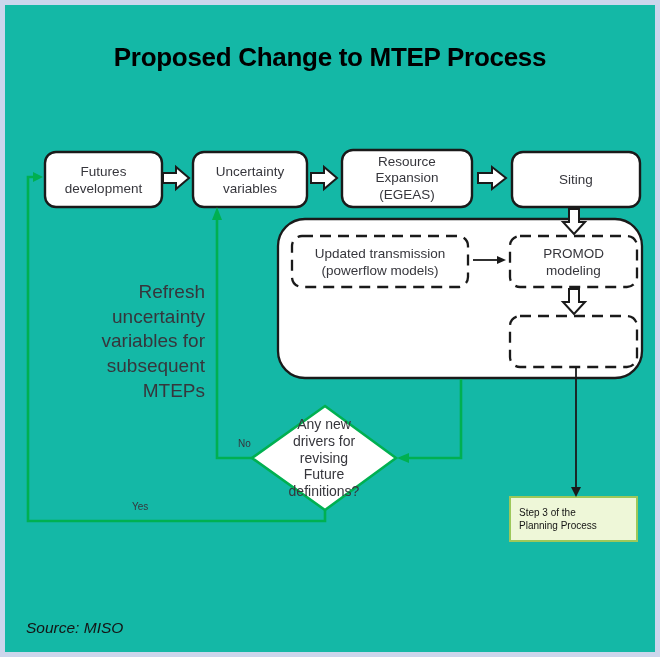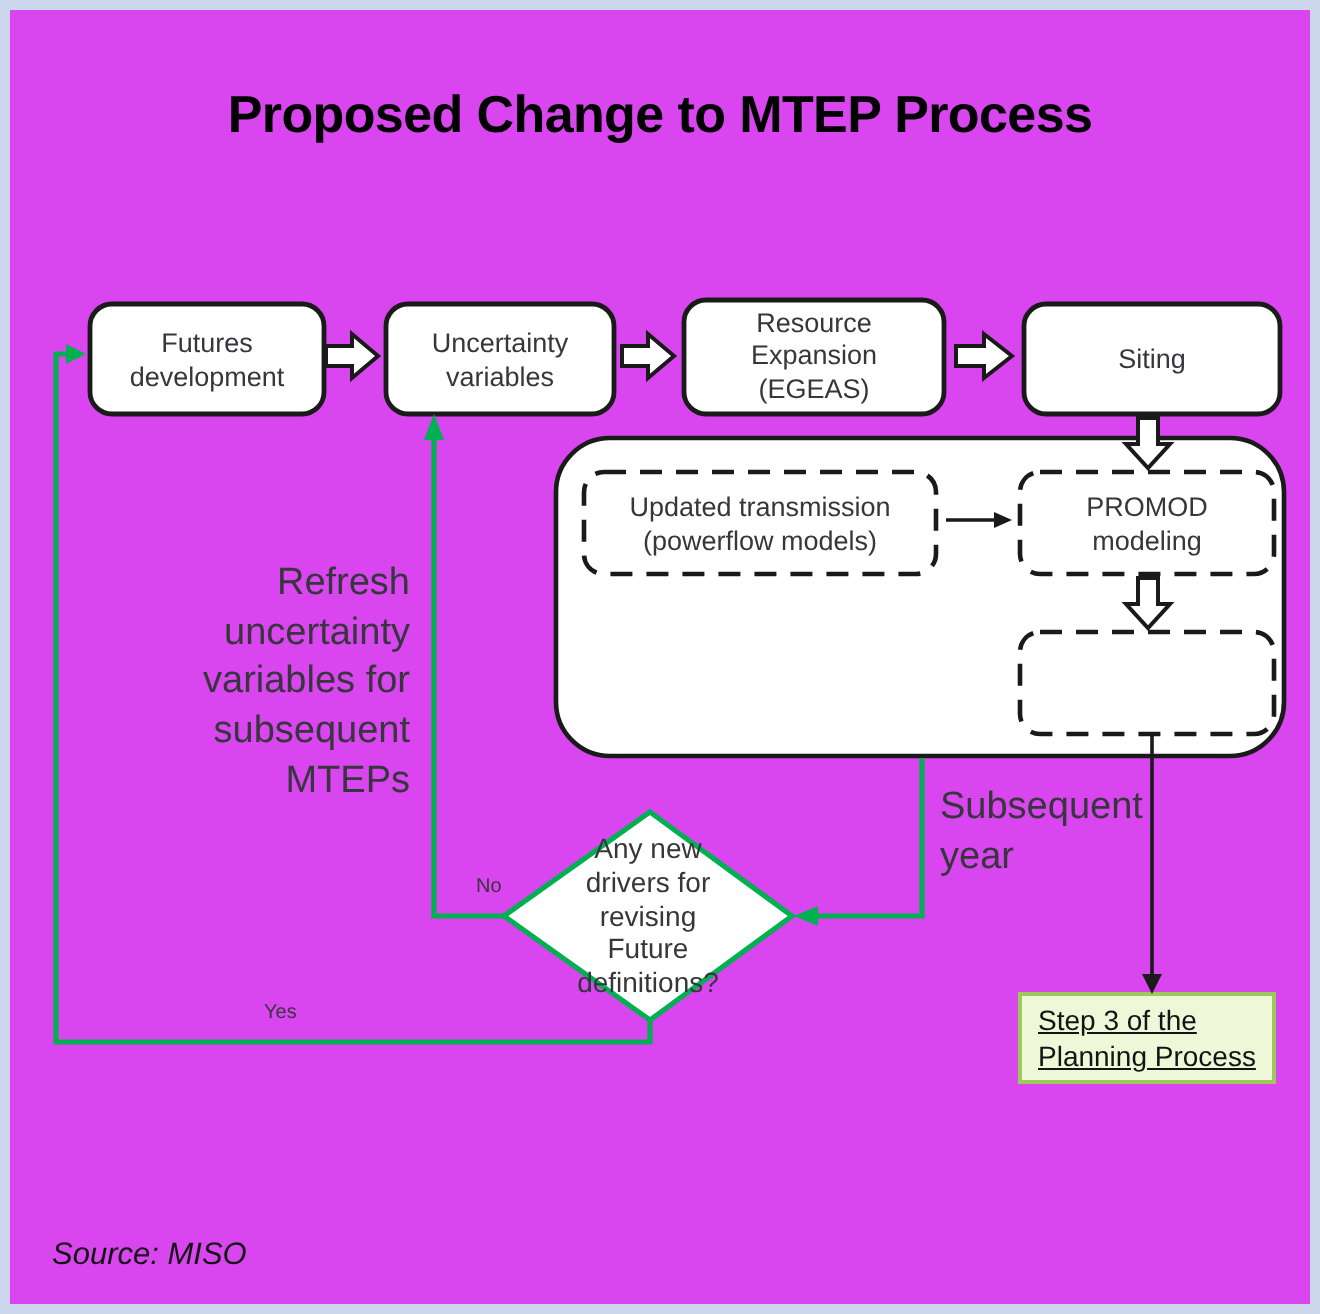--- a/index.html
+++ b/index.html
@@ -1,20 +1,20 @@
 <!DOCTYPE html>
 <html><head>
 <meta charset="utf-8">
 <style>
   html, body { margin: 0; padding: 0; background: #ffffff; }
   #page {
     position: relative;
     width: 660px;
     height: 657px;
-    background: #d946ef;
+    background: #14b8a6;
     font-family: "Liberation Sans", sans-serif;
     overflow: hidden;
   }
   #frame {
     position: absolute;
     inset: 0;
     border: 5px solid #ccd6ec;
     pointer-events: none;
     z-index: 40;
   }
@@ -59,24 +59,23 @@
     text-align: right;
   }
   #subsequent-year { left: 470px; top: 392px; }
   #no-label  { left: 238px; top: 437px; font-size: 10px; }
   #yes-label { left: 132px; top: 500px; font-size: 10px; }
   #step3-text {
     left: 510px; top: 497px; width: 127px; height: 44px;
     display: flex; flex-direction: column; justify-content: center;
     padding-left: 9px; box-sizing: border-box;
     white-space: pre-line;
-    font-size: 14px; line-height: 1.3;
+    font-size: 10px; line-height: 1.3;
     color: #141414;
     z-index: 5;
-    text-decoration: underline;
   }
   #source-note {
     left: 26px; top: 590px;
     font-style: italic;
     font-size: 15.5px;
     color: #141414;
     z-index: 5;
     margin-top: 29px;
   }
 </style>
@@ -143,22 +142,20 @@
 
   <div id="diamond-text" class="abs boxlabel">Any new
 drivers for
 revising
 Future
 definitions?</div>
 
   <div id="refresh-note" class="abs floatlabel">Refresh uncertainty
 variables for
 subsequent MTEPs</div>
-  <div id="subsequent-year" class="abs floatlabel">Subsequent
-year</div>
   <div id="no-label" class="abs floatlabel">No</div>
   <div id="yes-label" class="abs floatlabel">Yes</div>
 
   <div id="step3-text" class="abs">Step 3 of the
 Planning Process</div>
 
   <div id="source-note" class="abs">Source: MISO</div>
 
   <div id="frame"></div>
 </div>

